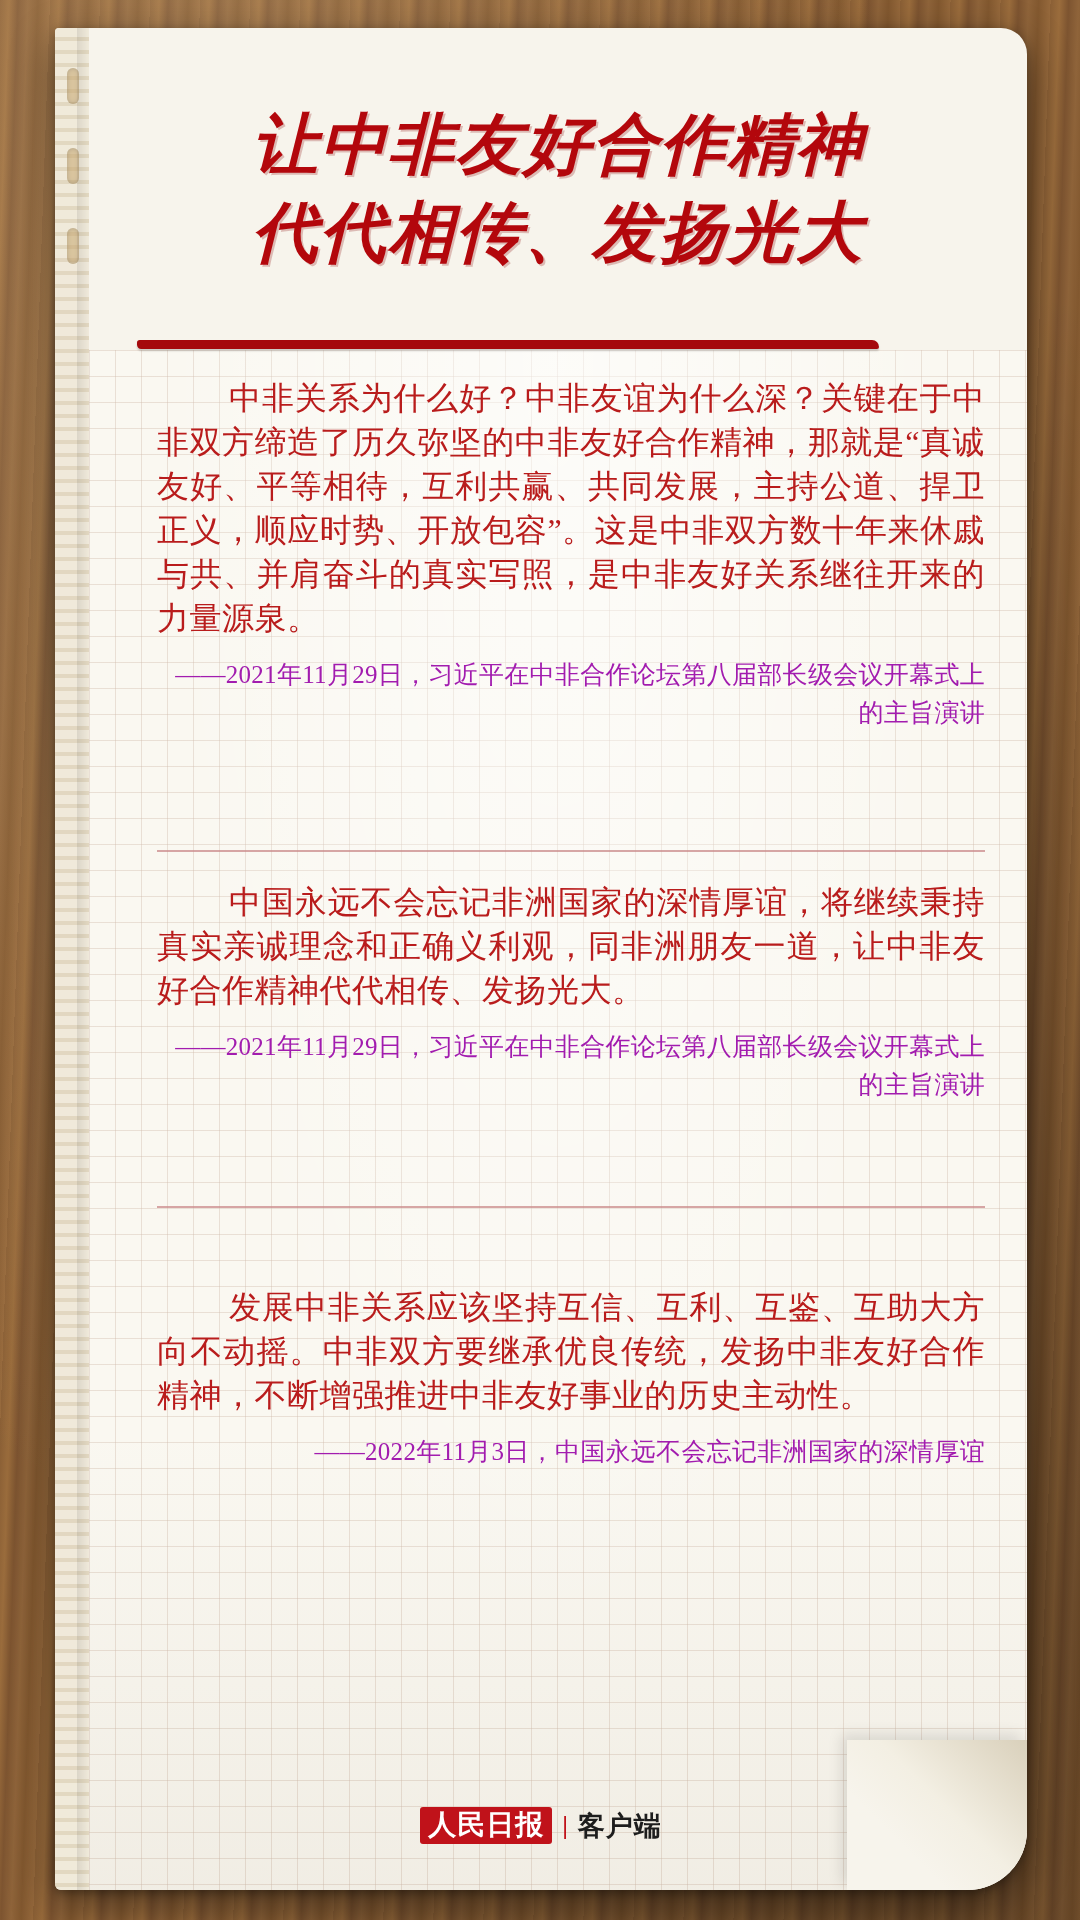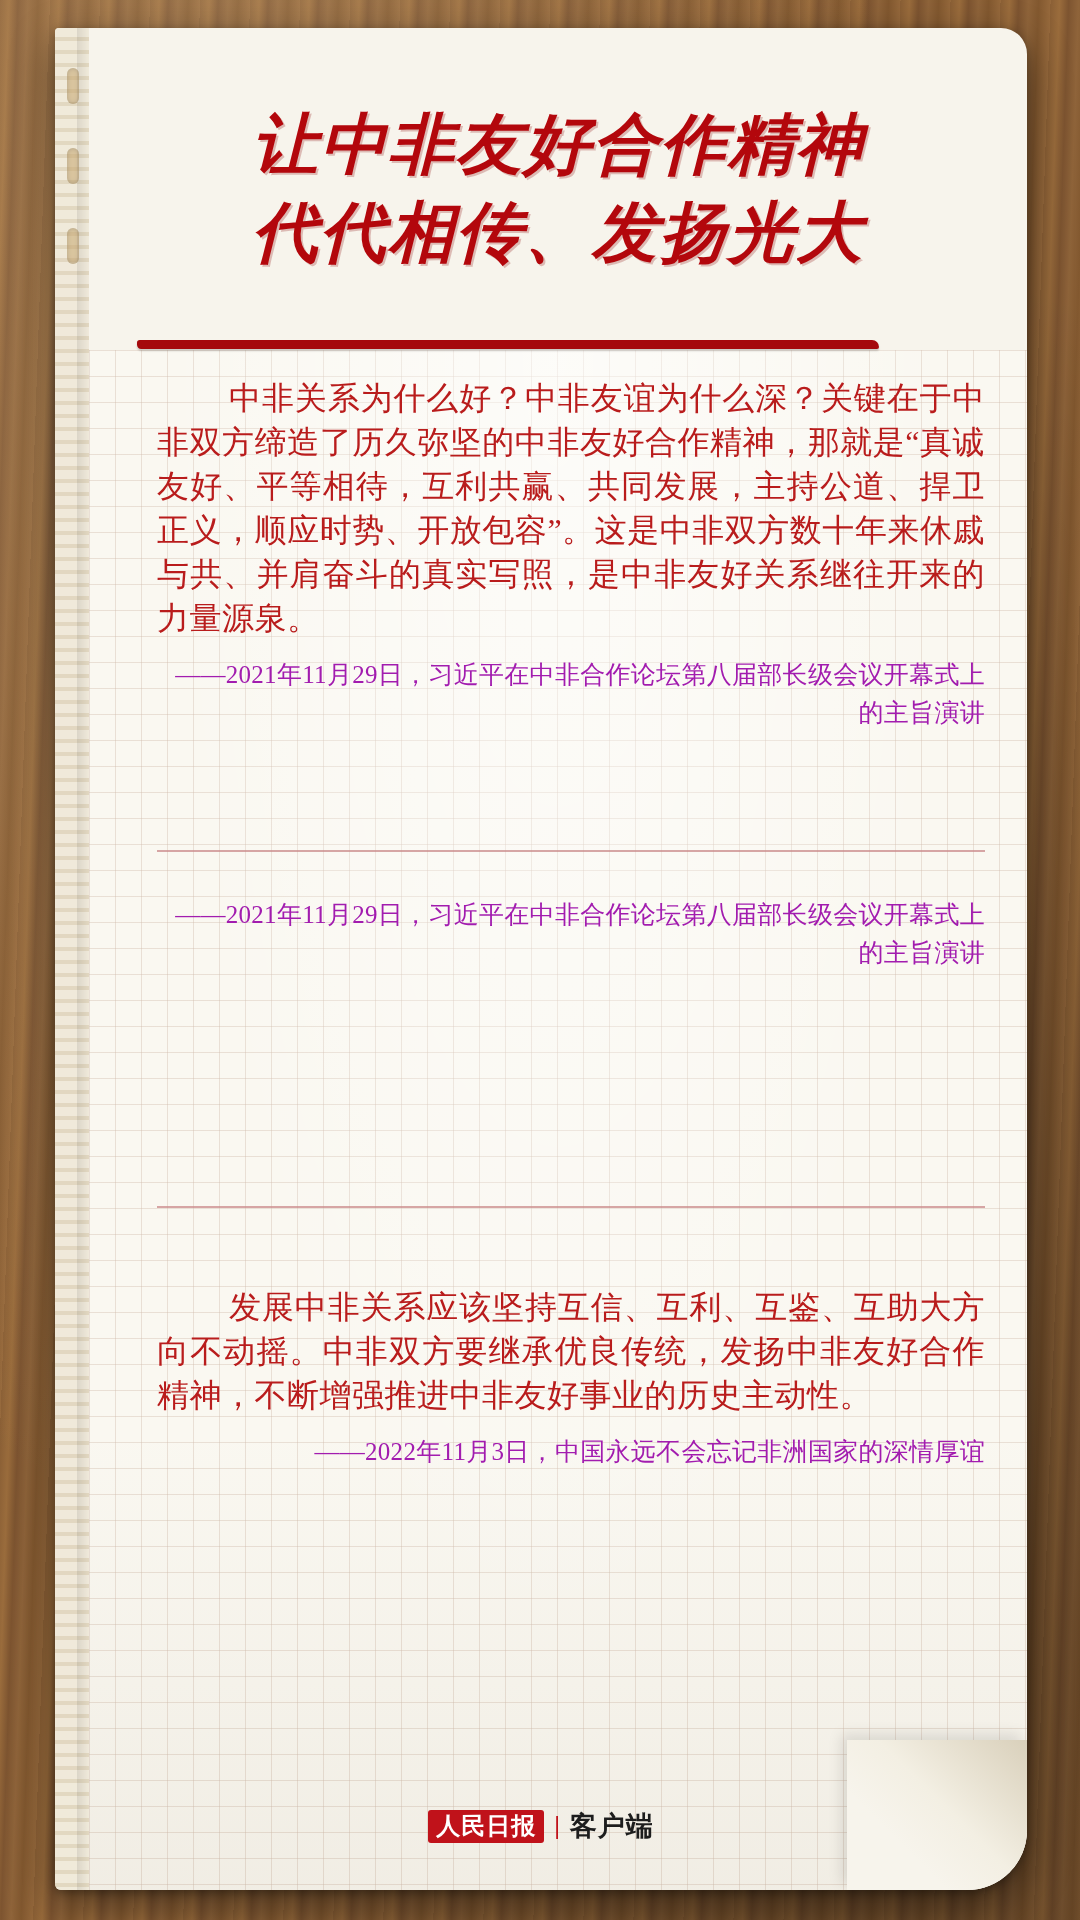--- a/index.html
+++ b/index.html
@@ -203,21 +203,21 @@
     align-items: center;
     justify-content: center;
     gap: 10px;
   }
   .rmrb-mark {
     display: inline-block;
     background: #c0121a;
     color: #fff;
     font-family: "Liberation Sans", "DejaVu Sans", sans-serif;
     font-weight: bold;
-    font-size: 24px;
+    font-size: 28px;
     letter-spacing: 1px;
     padding: 4px 8px 5px 8px;
     border-radius: 3px;
     line-height: 1;
   }
   .footer-sep {
     color: #c0121a;
     font-size: 26px;
     line-height: 1;
     font-weight: bold;
@@ -256,20 +256,21 @@
   <div class="content">
 
     <div class="passage" style="top:26px">
       <div class="passage-text">中非关系为什么好？中非友谊为什么深？关键在于中非双方缔造了历久弥坚的中非友好合作精神，那就是“真诚友好、平等相待，互利共赢、共同发展，主持公道、捍卫正义，顺应时势、开放包容”。这是中非双方数十年来休戚与共、并肩奋斗的真实写照，是中非友好关系继往开来的力量源泉。</div>
       <div class="attribution">——2021年11月29日，习近平在中非合作论坛第八届部长级会议开幕式上的主旨演讲</div>
     </div>
 
     <div class="divider" style="top:500px"></div>
 
     <div class="passage" style="top:530px">
+      <div class="passage-text">中国永远不会忘记非洲国家的深情厚谊，将继续秉持真实亲诚理念和正确义利观，同非洲朋友一道，让中非友好合作精神代代相传、发扬光大。</div>
       <div class="attribution">——2021年11月29日，习近平在中非合作论坛第八届部长级会议开幕式上的主旨演讲</div>
     </div>
 
     <div class="divider" style="top:856px"></div>
 
     <div class="passage" style="top:935px">
       <div class="passage-text">发展中非关系应该坚持互信、互利、互鉴、互助大方向不动摇。中非双方要继承优良传统，发扬中非友好合作精神，不断增强推进中非友好事业的历史主动性。</div>
       <div class="attribution">——2022年11月3日，中国永远不会忘记非洲国家的深情厚谊</div>
     </div>
 

